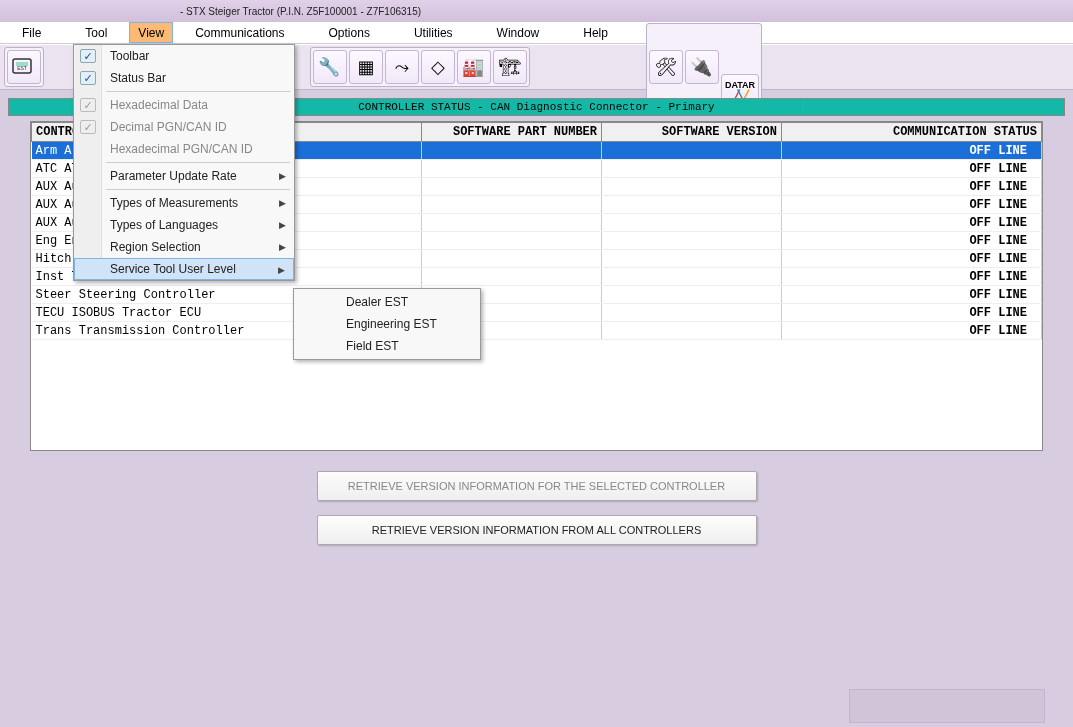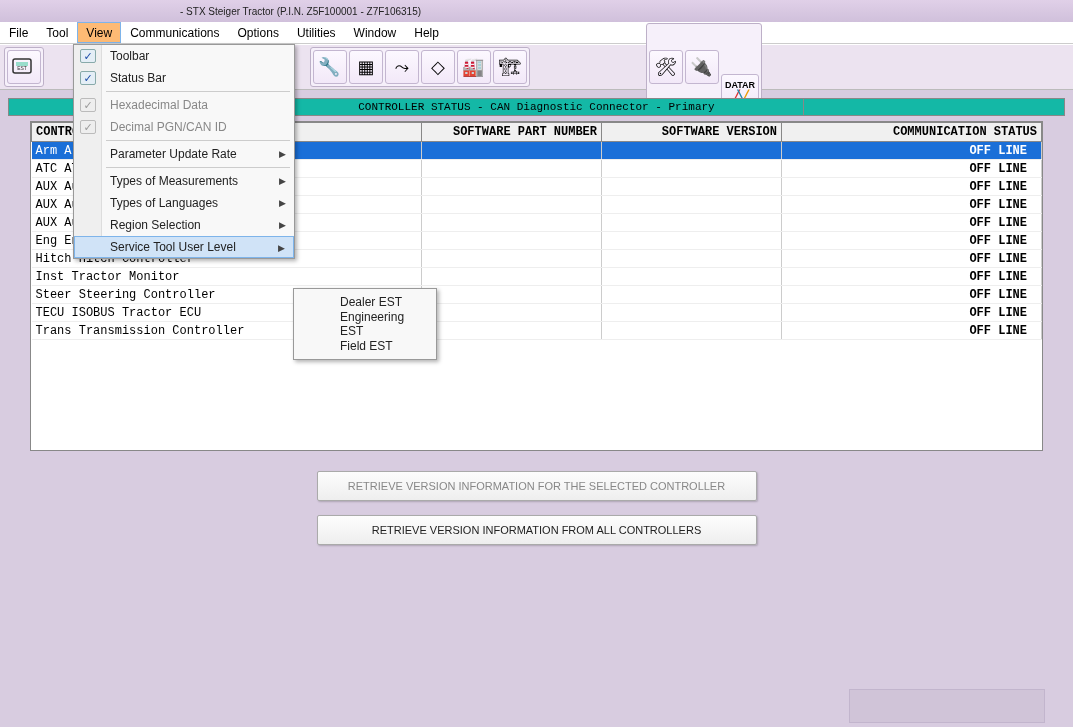--- a/index.html
+++ b/index.html
@@ -22,21 +22,21 @@
     color: #222;
   }
   .menubar {
     height: 22px;
     background: #fff;
     border-bottom: 1px solid #ccc;
     display: flex;
     align-items: stretch;
   }
   .menu-item {
-    padding: 3px 9px;
+    padding: 3px 22px;
     display: flex;
     align-items: center;
     cursor: default;
   }
   .menu-item.open {
     background: #fdba74;
     border: 1px solid #7eb4ea;
     padding: 2px 8px;
   }
   .toolbar-row {
@@ -220,26 +220,26 @@
     right: 8px;
     top: 6px;
     font-size: 9px;
     color: #444;
   }
   
   .submenu {
     position: absolute;
     left: 293px;
     top: 288px;
-    width: 144px;
+    width: 188px;
     background: #f8f8f8;
     border: 1px solid #999;
     box-shadow: 2px 2px 4px rgba(0,0,0,.3);
     z-index: 110;
-    padding: 2px 10px;
+    padding: 2px 16px;
   }
   .submenu .dd-left {
     width: 28px;
   }
   .bottom-block {
     position:absolute;
     right:28px;
     bottom:4px;
     width:196px;
     height:34px;
@@ -409,20 +409,23 @@
     </div>
     <div class="dd-sep"></div>
     <div class="dd-item disabled">
       <div class="dd-check gray">✓</div>
       <span>Hexadecimal Data</span>
     </div>
     <div class="dd-item disabled">
       <div class="dd-check gray">✓</div>
       <span>Decimal PGN/CAN ID</span>
     </div>
+    <div class="dd-item disabled">
+      <span>Hexadecimal PGN/CAN ID</span>
+    </div>
     <div class="dd-sep"></div>
     <div class="dd-item">
       <span>Parameter Update Rate</span>
       <span class="dd-arrow">▶</span>
     </div>
     <div class="dd-sep"></div>
     <div class="dd-item">
       <span>Types of Measurements</span>
       <span class="dd-arrow">▶</span>
     </div>

